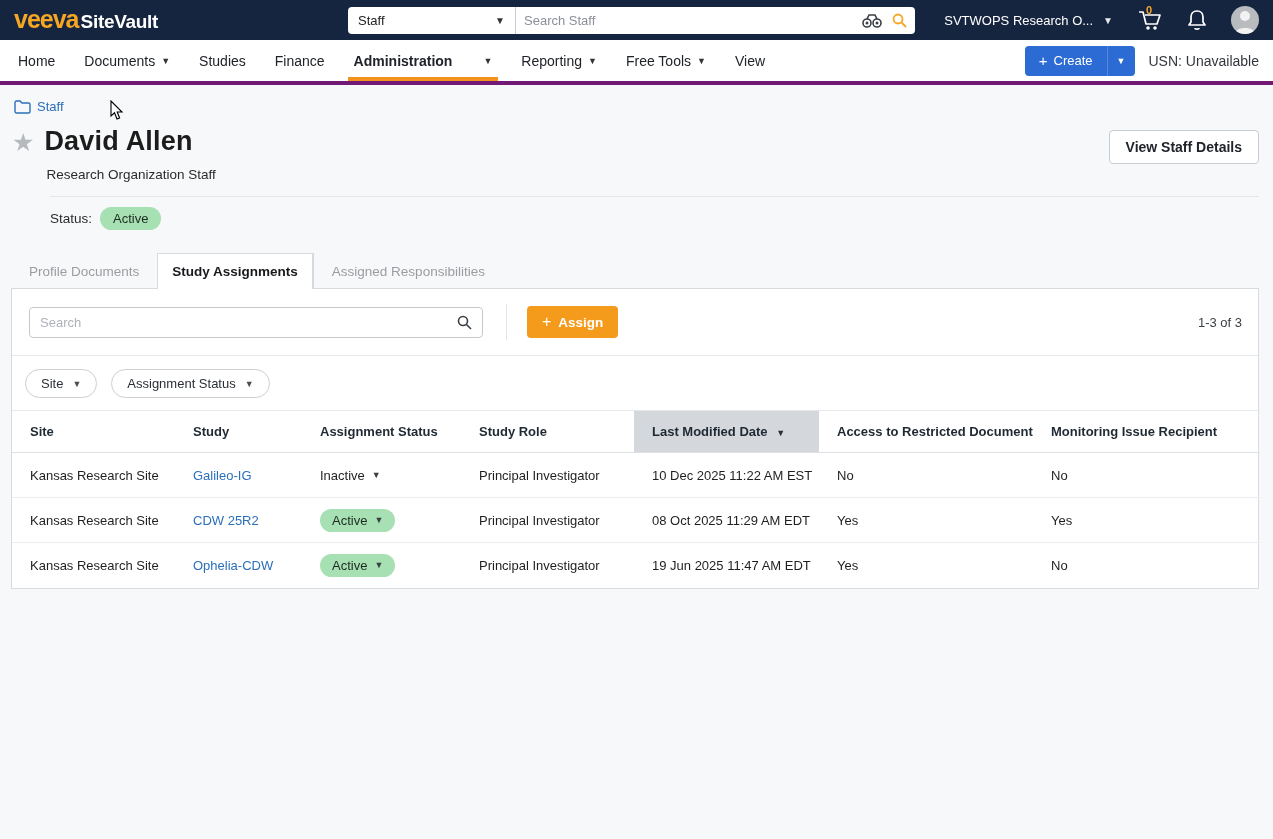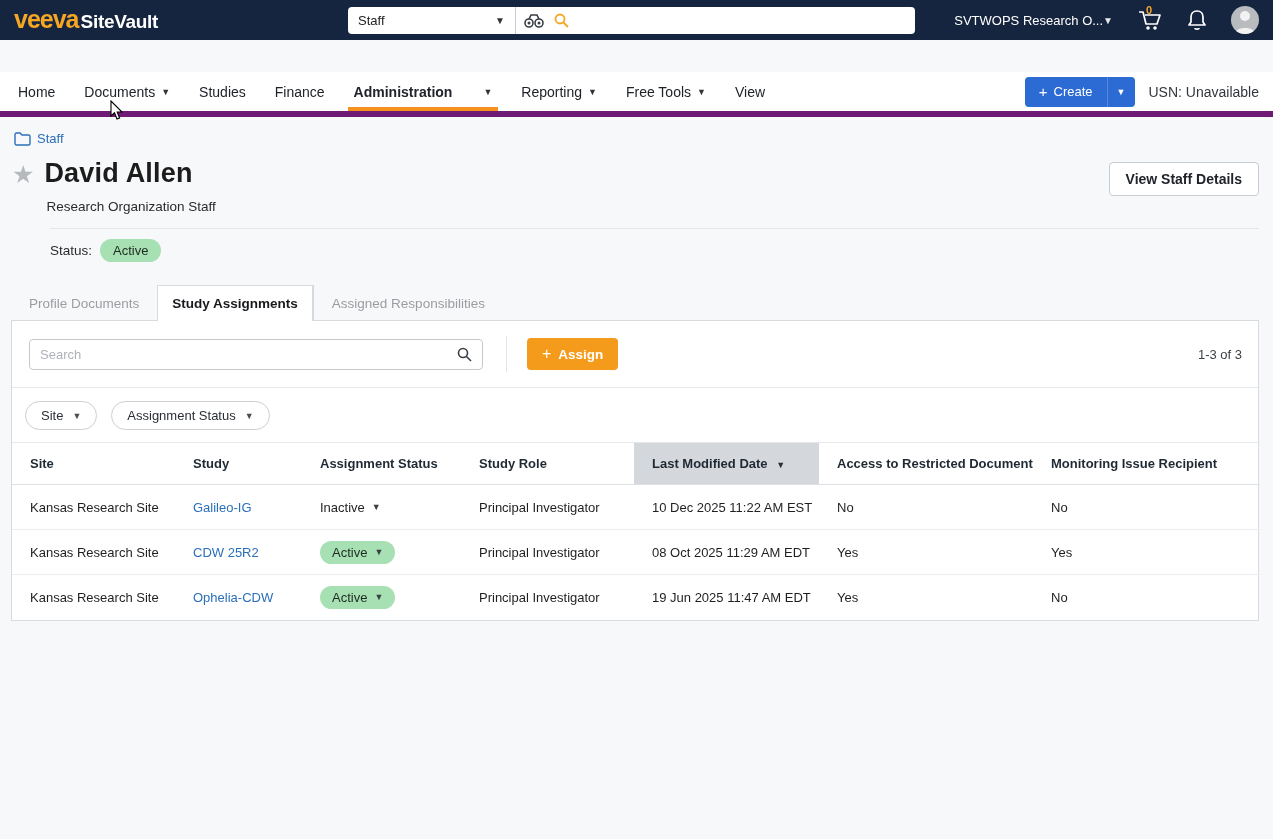--- a/index.html
+++ b/index.html
@@ -42,40 +42,40 @@
     font-family:"Liberation Sans", sans-serif; color:#333; background:transparent;
   }
   .search-field input::placeholder { color:#8a8f99; }
   .binoculars { width:20px; height:14px; cursor:pointer; }
   .magnifier-orange { width:15px; height:15px; cursor:pointer; }
 
   .topbar-right {
     margin-left:auto; display:flex; align-items:center; gap:24px;
   }
   .org-select {
-    display:flex; align-items:center; cursor:pointer;
+    display:flex; align-items:center; gap:10px; cursor:pointer;
     color:#ffffff; font-size:13px;
   }
   .org-caret { font-size:10px; color:#e8e8e8; }
   .cart-wrap { position:relative; cursor:pointer; }
   .cart-badge {
     position:absolute; top:-4px; left:9px;
     color:#f5a623; font-size:11px; font-weight:bold;
   }
   .icon-btn { cursor:pointer; display:flex; align-items:center; }
   .avatar {
     width:28px; height:28px; border-radius:50%;
     background:#b9bcbf; overflow:hidden; cursor:pointer;
     display:flex; align-items:flex-end; justify-content:center;
   }
 
   
   .navbar {
-    height:45px; background:#ffffff; border-bottom:6px solid #701a75;
-    display:flex; align-items:center; padding:0 10px 0 18px;margin-top:32px;
+    height:45px; background:#ffffff; border-bottom:4px solid #701a75;
+    display:flex; align-items:center; padding:0 10px 0 18px;
   }
   .nav-items { display:flex; align-items:stretch; height:100%; gap:29px; }
   .nav-item {
     display:flex; align-items:center; gap:6px;
     font-size:14px; color:#20242a; cursor:pointer; position:relative;
     height:100%;
   }
   .nav-item .nav-caret { font-size:9px; color:#333; }
   .nav-item.active { font-weight:bold;gap:31px; }
   .nav-item.active::after {
@@ -210,20 +210,21 @@
     <span class="brand-veeva">veeva</span>
     <span class="brand-sitevault">SiteVault</span>
   </div>
 
   <div class="global-search">
     <div class="scope-select">
       <span>Staff</span>
       <span class="scope-caret">▼</span>
     </div>
     <div class="search-field">
+      <input type="text" placeholder="Search Staff" style="">
       <svg class="binoculars" viewBox="0 0 20 14">
         <circle cx="5" cy="9" r="4" fill="none" stroke="#3a3f45" stroke-width="1.6"></circle>
         <circle cx="15" cy="9" r="4" fill="none" stroke="#3a3f45" stroke-width="1.6"></circle>
         <path d="M5 5 L7 1 H13 L15 5" fill="none" stroke="#3a3f45" stroke-width="1.6"></path>
         <circle cx="5" cy="9" r="1.5" fill="#3a3f45"></circle>
         <circle cx="15" cy="9" r="1.5" fill="#3a3f45"></circle>
       </svg>
       <svg class="magnifier-orange" viewBox="0 0 15 15">
         <circle cx="6" cy="6" r="4.5" fill="none" stroke="#f5a623" stroke-width="1.8"></circle>
         <line x1="9.5" y1="9.5" x2="14" y2="14" stroke="#f5a623" stroke-width="1.8"></line>

